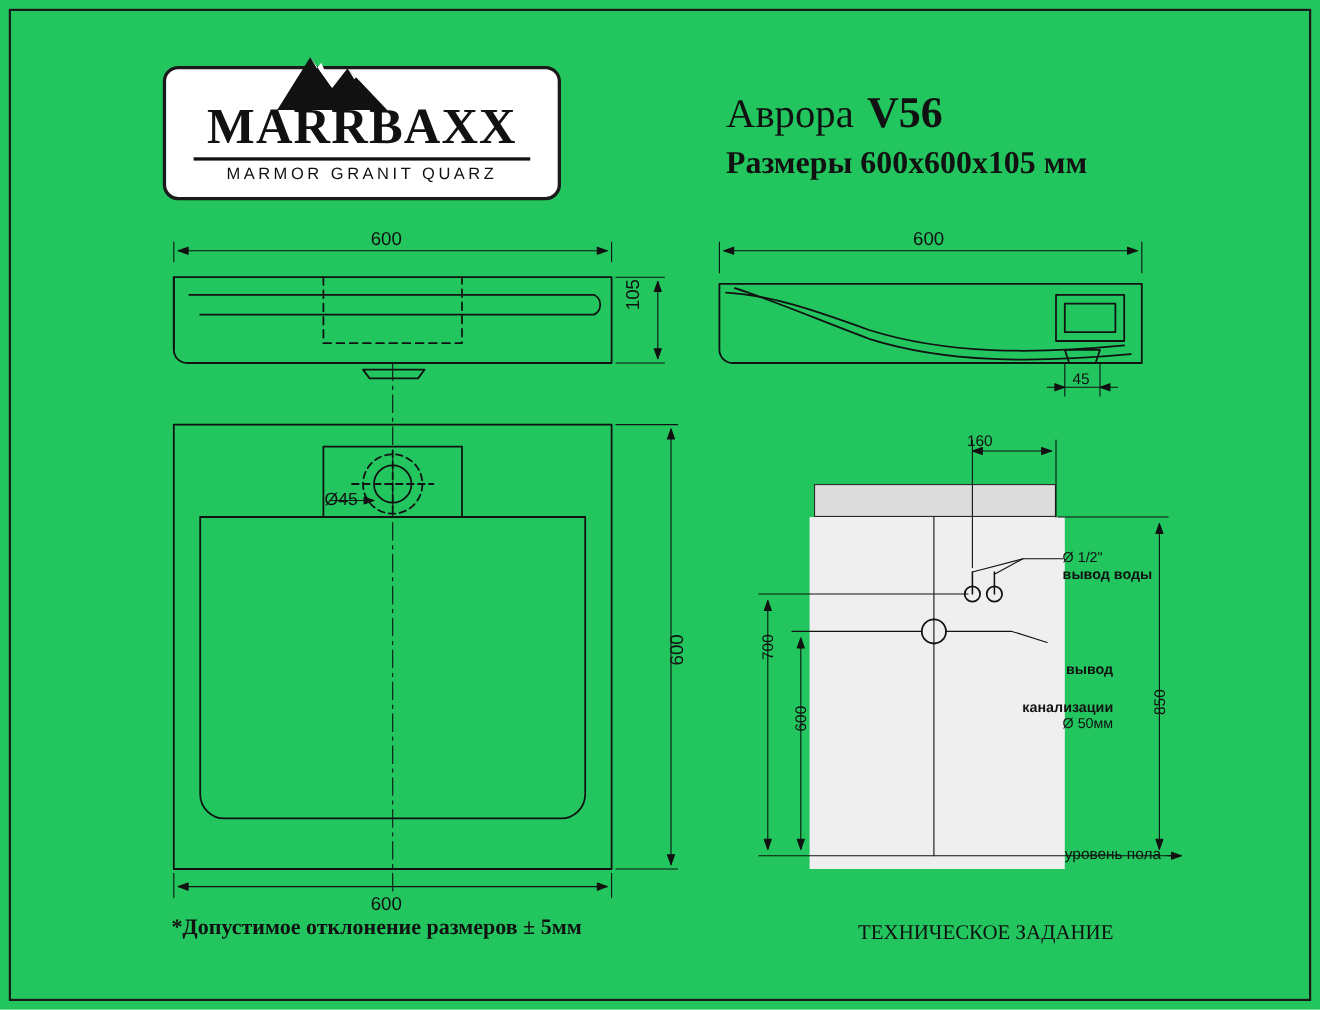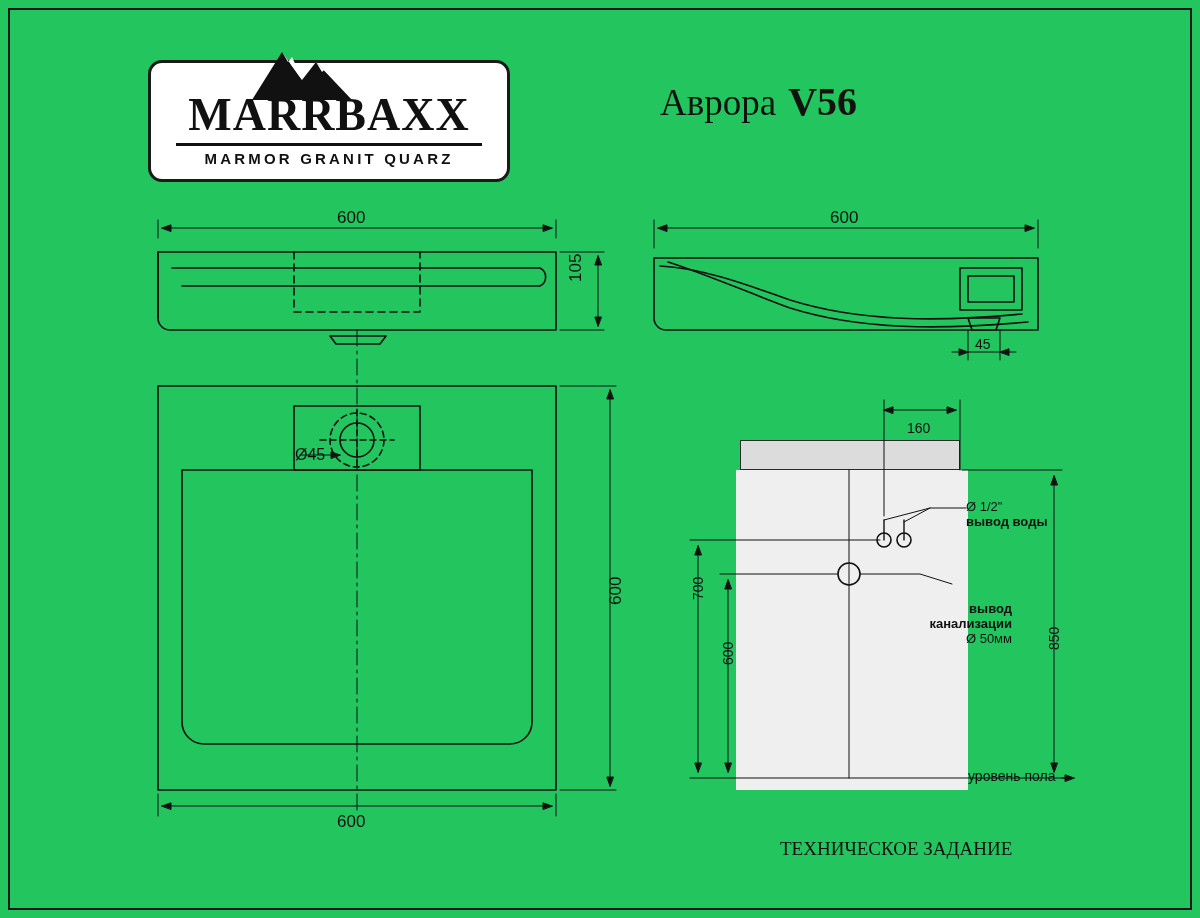--- a/index.html
+++ b/index.html
@@ -57,21 +57,21 @@
     letter-spacing: 1px;
     color: #111;
   }
   .logo-sub {
     position: absolute;
     left: 148px;
     top: 150px;
     width: 362px;
     text-align: center;
     font-family: "Liberation Sans", sans-serif;
-    font-weight: bold;
+    font-weight: normal;
     font-size: 15px;
     letter-spacing: 3.2px;
     color: #111;
   }
   .logo-rule {
     position: absolute;
     left: 176px;
     top: 143px;
     width: 306px;
     height: 3px;
@@ -154,20 +154,21 @@
     <path d="M282 52 L288 62 L292 57 L298 70 L302 80 Z" fill="#fff"></path>
     <path d="M316 62 L322 72 L328 66 L334 80 Z" fill="#fff"></path>
   </svg>
   <div class="logo-name">MARRBAXX</div>
   <div class="logo-rule"></div>
   <div class="logo-sub">MARMOR GRANIT QUARZ</div>
 
   <div class="title-main">
     <span>Аврора</span><span class="model">V56</span>
   </div>
+  <div class="title-sub">Размеры 600x600x105 мм</div>
 
   <div class="wall" style="left:736px;top:470px;width:232px;height:320px;"></div>
   <div class="counter" style="left:740px;top:440px;width:220px;height:30px;"></div>
 
   <svg class="draw" viewBox="0 0 1200 918">
     <g fill="none" stroke="#111" stroke-width="1.6" stroke-linejoin="round" stroke-linecap="round">
 
       <path d="M158 252 L556 252 L556 330 L170 330 A12 12 0 0 1 158 318 Z"></path>
       <path d="M172 268 L540 268 A10 10 0 0 1 540 286 L182 286"></path>
       <path d="M158 252 L158 318"></path>
@@ -311,34 +312,35 @@
   <div class="dim" style="left:337px;top:208px;">600</div>
   <div class="dim" style="left:566px;top:282px;transform:rotate(-90deg);transform-origin:left top;">105</div>
 
   <div class="dim" style="left:830px;top:208px;">600</div>
   <div class="dim small" style="left:975px;top:336px;">45</div>
 
   <div class="dim" style="left:606px;top:605px;transform:rotate(-90deg);transform-origin:left top;">600</div>
   <div class="dim" style="left:337px;top:812px;">600</div>
   <div class="dim" style="left:295px;top:446px;font-size:16px;">Ø45</div>
 
-  <div class="dim small" style="left:907px;top:392px;margin-top:28px;">160</div>
+  <div class="dim small" style="left:879px;top:392px;">160</div>
   <div class="dim small" style="left:690px;top:600px;transform:rotate(-90deg);transform-origin:left top;">700</div>
   <div class="dim small" style="left:720px;top:665px;transform:rotate(-90deg);transform-origin:left top;">600</div>
   <div class="dim small" style="left:1046px;top:650px;transform:rotate(-90deg);transform-origin:left top;">850</div>
 
   <div class="lbl" style="left:966px;top:500px;">
     <div class="lbl thin" style="position:static;">Ø 1/2"</div>
     <div style="position:static;">вывод воды</div>
   </div>
 
   <div class="lbl" style="left:908px;top:602px;text-align:right;width:104px;">
     <div style="position:static;">вывод</div>
-    <div style="position:static;">канализации</div>
+    <div style="position:static;margin-top:19px;">канализации</div>
     <div class="lbl thin" style="position:static;">Ø 50мм</div>
   </div>
 
   <div class="lbl thin" style="left:968px;top:768px;font-size:14px;">уровень пола</div>
 
+  <div class="note bold" style="left:156px;top:832px;font-size:20px;">*Допустимое отклонение размеров ± 5мм</div>
 
   <div class="note" style="left:780px;top:838px;font-size:19px;">ТЕХНИЧЕСКОЕ ЗАДАНИЕ</div>
 
 </div>
 
 </body></html>

